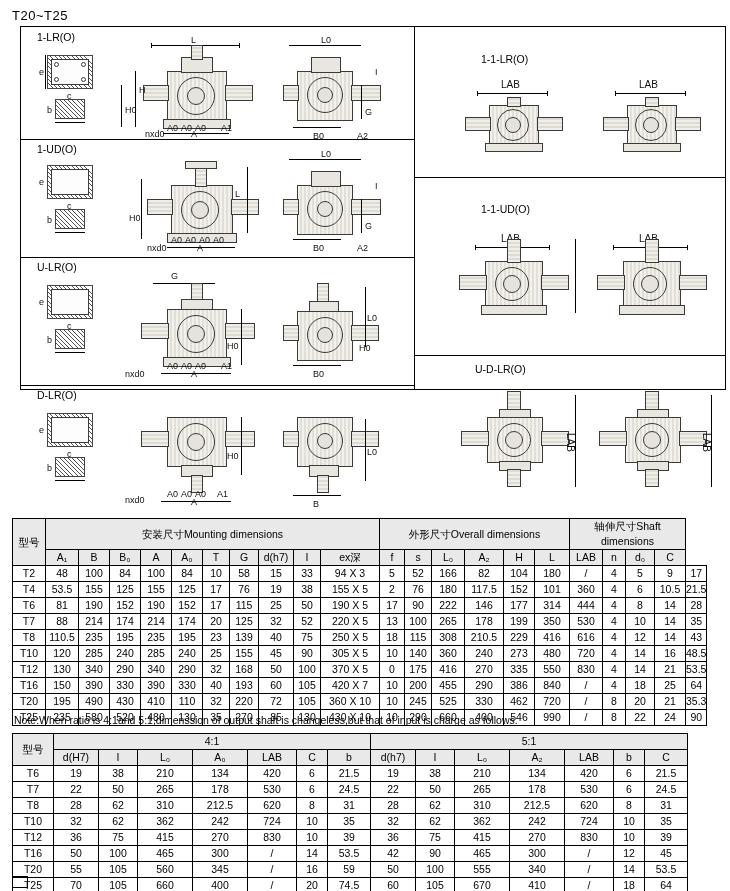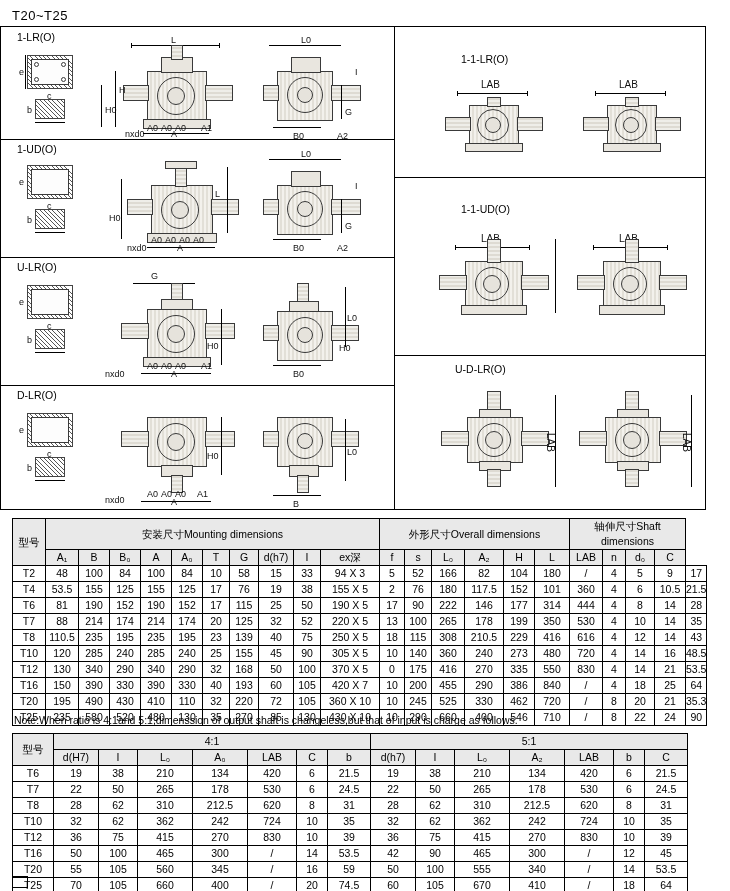--- a/index.html
+++ b/index.html
@@ -12,21 +12,21 @@
     overflow:hidden;
   }
   .page{position:relative;width:730px;height:891px;}
 
   .title{
     position:absolute;left:12px;top:8px;font-size:13px;font-weight:normal;letter-spacing:.5px;
   }
 
   
   .draw-area{
-    position:absolute;left:0;top:26px;width:706px;height:484px;
+    position:absolute;left:20px;top:26px;width:706px;height:364px;
     border:1px solid #000;box-sizing:border-box;
   }
   .dv-split{position:absolute;left:393px;top:0;width:1px;height:100%;background:#000;}
   .left-col{position:absolute;left:0;top:0;width:393px;height:100%;}
   .right-col{position:absolute;left:394px;top:0;width:311px;height:100%;}
 
   .cell{position:absolute;box-sizing:border-box;}
   .cell .lbl{position:absolute;font-size:10.5px;}
   .hline{position:absolute;height:1px;background:#000;}
 
@@ -614,21 +614,21 @@
           <td>35</td>
           <td>270</td>
           <td>85</td>
           <td>130</td>
           <td>430 X 10</td>
           <td>10</td>
           <td>290</td>
           <td>660</td>
           <td>400</td>
           <td>546</td>
-          <td>710</td>
+          <td>990</td>
           <td>/</td>
           <td>8</td>
           <td>22</td>
           <td>24</td>
           <td>90</td>
         </tr>
       </tbody>
   </table>
 
   <div class="note note2">Note:When ratio is 4:1and 5:1,dimenssion of output shaft is changeless,but that of input is charge as follows.</div>

